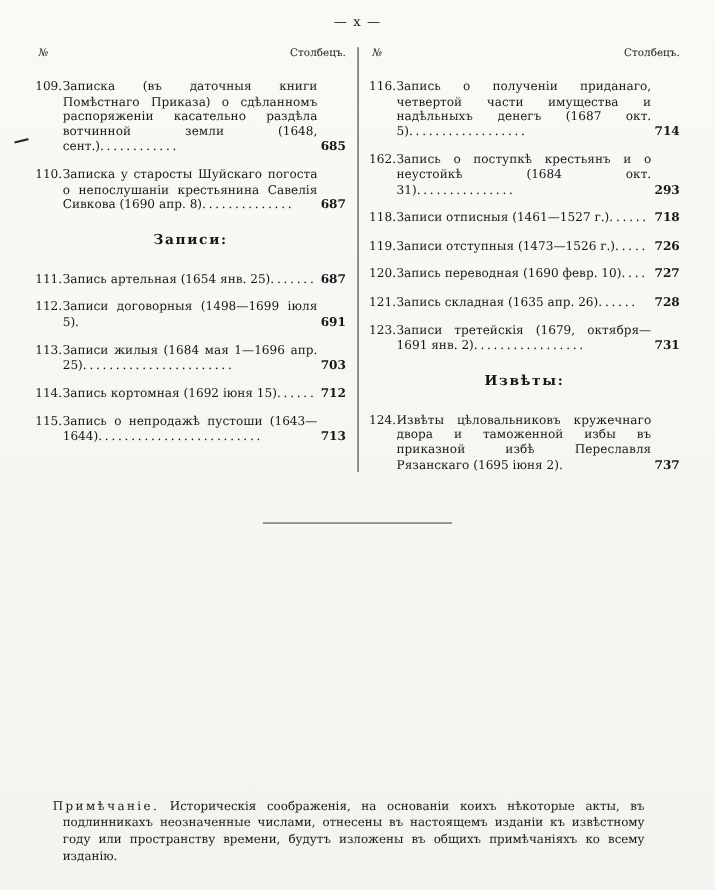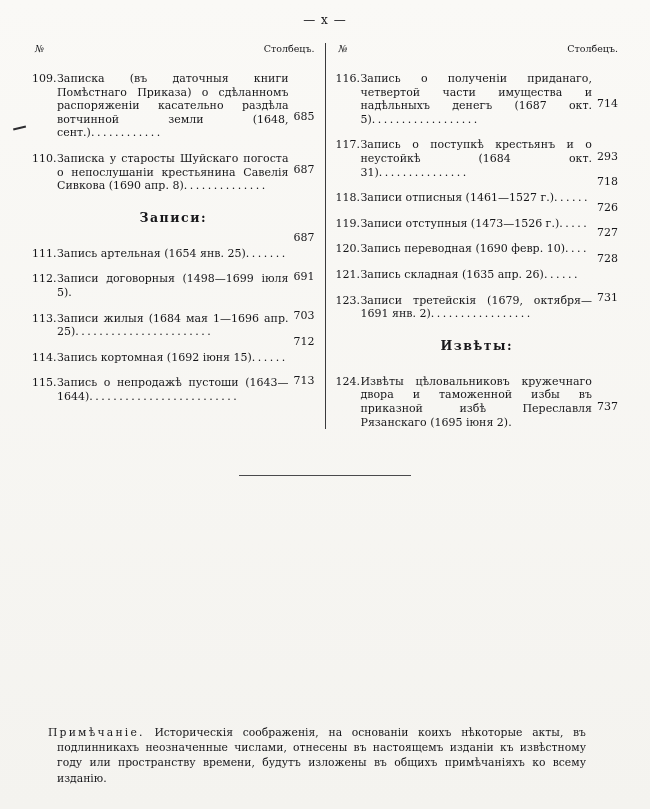--- a/index.html
+++ b/index.html
@@ -39,21 +39,21 @@
     position: relative;
     font-size: 11px;
     line-height: 13.6px;
     text-align: justify;
     padding-left: 25px;
     padding-right: 26px;
     text-indent: -25px;
   }
   .entry .num { display: inline-block; width: 25px; text-indent: 0; margin-top: 12px; }
   .entry .dots { letter-spacing: 2.5px; }
-  .entry .page { position: absolute; right: 0; bottom: 16px; text-indent: 0; }
+  .entry .page { position: absolute; right: 0; bottom: 0; text-indent: 0; font-weight: bold; }
   .section-heading {
     text-align: center;
     font-weight: bold;
     font-size: 12.5px;
     letter-spacing: 1.5px;
     margin: 17px 0 10px 0;
   }
   .mid-rule {
     width: 172px;
     border: 0;
@@ -103,21 +103,21 @@
       <div class="entry"><span class="num">113.</span><span class="text">Записи жилыя (1684 мая 1—1696 апр. 25)</span><span class="dots">.......................</span><span class="page">703</span></div>
       <div class="entry"><span class="num">114.</span><span class="text">Запись кортомная (1692 іюня 15)</span><span class="dots">......</span><span class="page">712</span></div>
       <div class="entry"><span class="num">115.</span><span class="text">Запись о непродажѣ пустоши (1643—1644)</span><span class="dots">.........................</span><span class="page">713</span></div>
     </div>
     <div class="col col-right">
       <div class="col-head">
         <span class="no-label">№</span>
         <span class="stolbets-label">Столбецъ.</span>
       </div>
       <div class="entry"><span class="num">116.</span><span class="text">Запись о полученіи приданаго, четвертой части имущества и надѣльныхъ денегъ (1687 окт. 5)</span><span class="dots">..................</span><span class="page">714</span></div>
-      <div class="entry"><span class="num">117.</span><span class="text">Запись о поступкѣ крестьянъ и о неустойкѣ (1684 окт. 31)</span><span class="dots">...............</span><span class="page">293</span></div>
+      <div class="entry"><span class="num">162.</span><span class="text">Запись о поступкѣ крестьянъ и о неустойкѣ (1684 окт. 31)</span><span class="dots">...............</span><span class="page">293</span></div>
       <div class="entry"><span class="num">118.</span><span class="text">Записи отписныя (1461—1527 г.)</span><span class="dots">......</span><span class="page">718</span></div>
       <div class="entry"><span class="num">119.</span><span class="text">Записи отступныя (1473—1526 г.)</span><span class="dots">.....</span><span class="page">726</span></div>
       <div class="entry"><span class="num">120.</span><span class="text">Запись переводная (1690 февр. 10)</span><span class="dots">....</span><span class="page">727</span></div>
       <div class="entry"><span class="num">121.</span><span class="text">Запись складная (1635 апр. 26)</span><span class="dots">......</span><span class="page">728</span></div>
       <div class="entry"><span class="num">123.</span><span class="text">Записи третейскія (1679, октября—1691 янв. 2)</span><span class="dots">.................</span><span class="page">731</span></div>
       <div class="section-heading">Извѣты:</div>
       <div class="entry"><span class="num">124.</span><span class="text">Извѣты цѣловальниковъ кружечнаго двора и таможенной избы въ приказной избѣ Переславля Рязанскаго (1695 іюня 2).</span><span class="dots"></span><span class="page">737</span></div>
     </div>
   </div>
 

